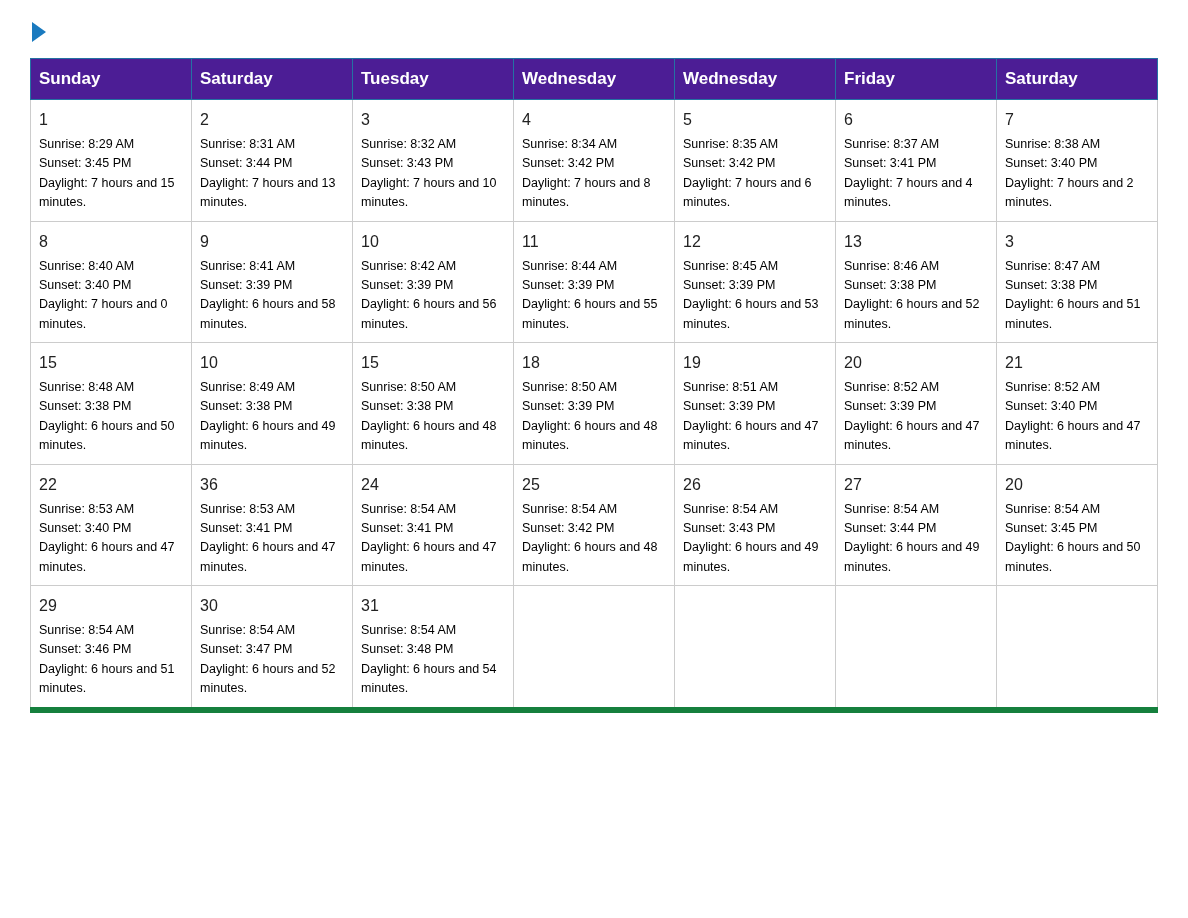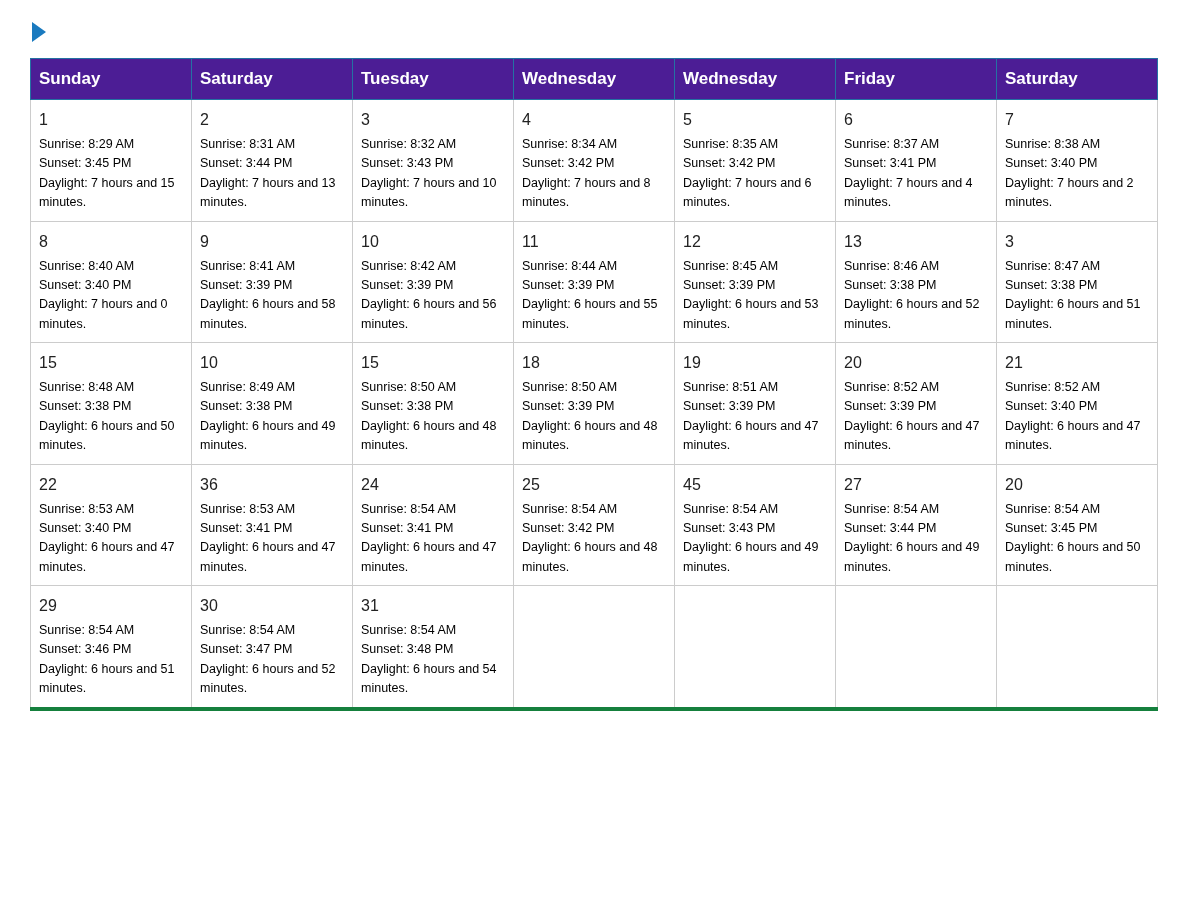--- a/index.html
+++ b/index.html
@@ -94,21 +94,21 @@
     }
     .day-info {
       font-size: 12.5px;
       color: #000000;
       line-height: 1.55;
     }
     .empty-cell {
       background: #fff;
     }
     tr:last-child td {
-      border-bottom: 4px solid #15803d;
+      border-bottom: 6px solid #15803d;
     }
   </style>
 </head>
 <body>
 
 <div class="header">
   <div class="logo">
     <div class="logo-text">
       <span class="logo-general"></span>
       <span class="logo-blue-arrow"></span>
@@ -235,21 +235,21 @@
         </td>
         <td>
           <span class="day-number">24</span>
 <div class="day-info">Sunrise: 8:54 AM<br>Sunset: 3:41 PM<br>Daylight: 6 hours and 47 minutes.</div>
         </td>
         <td>
           <span class="day-number">25</span>
 <div class="day-info">Sunrise: 8:54 AM<br>Sunset: 3:42 PM<br>Daylight: 6 hours and 48 minutes.</div>
         </td>
         <td>
-          <span class="day-number">45</span>
+          <span class="day-number">26</span>
 <div class="day-info">Sunrise: 8:54 AM<br>Sunset: 3:43 PM<br>Daylight: 6 hours and 49 minutes.</div>
         </td>
         <td>
           <span class="day-number">27</span>
 <div class="day-info">Sunrise: 8:54 AM<br>Sunset: 3:44 PM<br>Daylight: 6 hours and 49 minutes.</div>
         </td>
         <td>
           <span class="day-number">20</span>
 <div class="day-info">Sunrise: 8:54 AM<br>Sunset: 3:45 PM<br>Daylight: 6 hours and 50 minutes.</div>
         </td>

